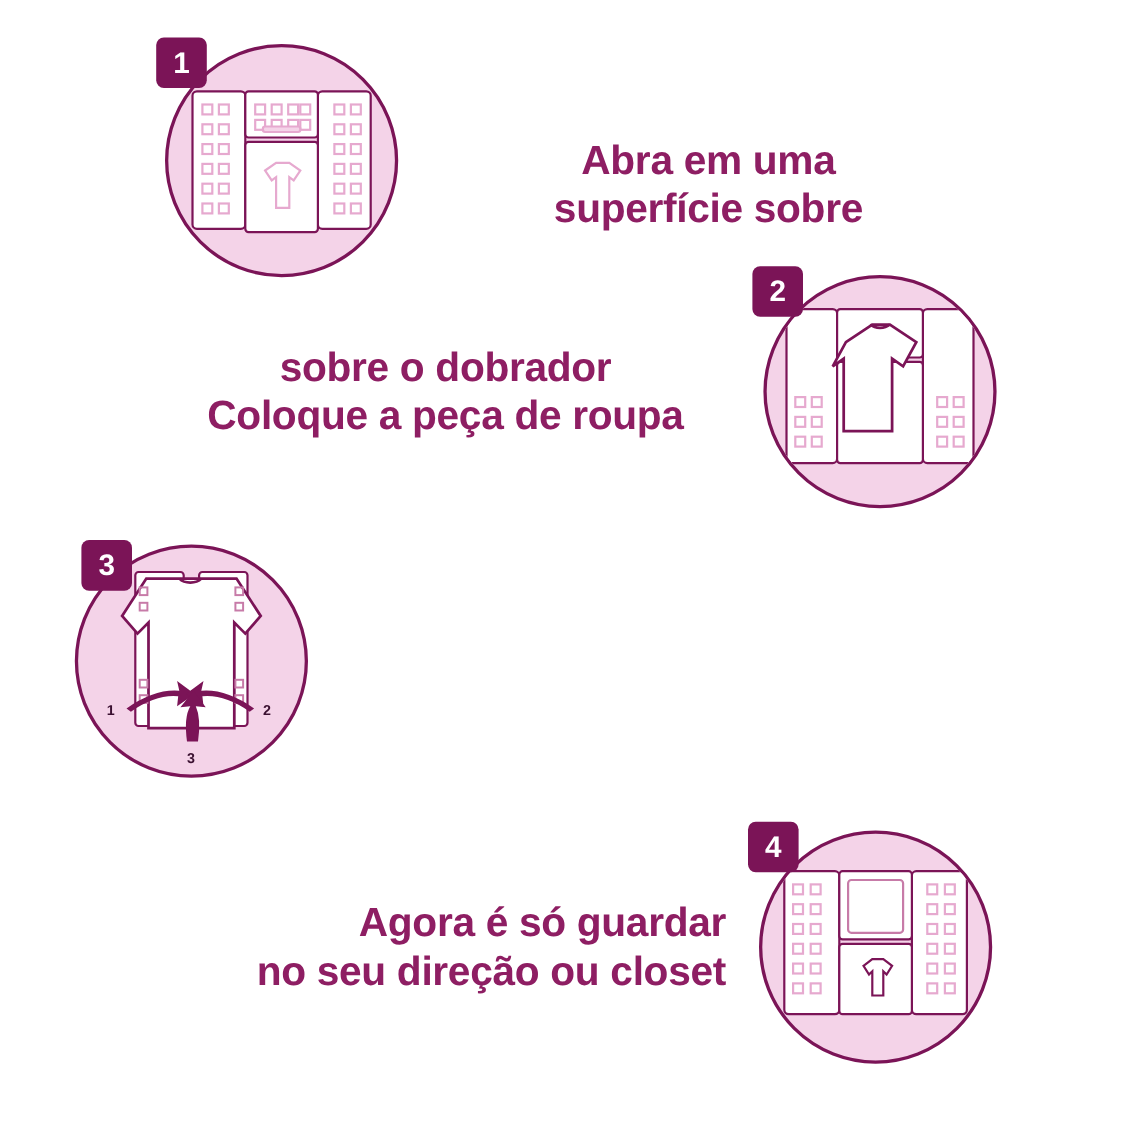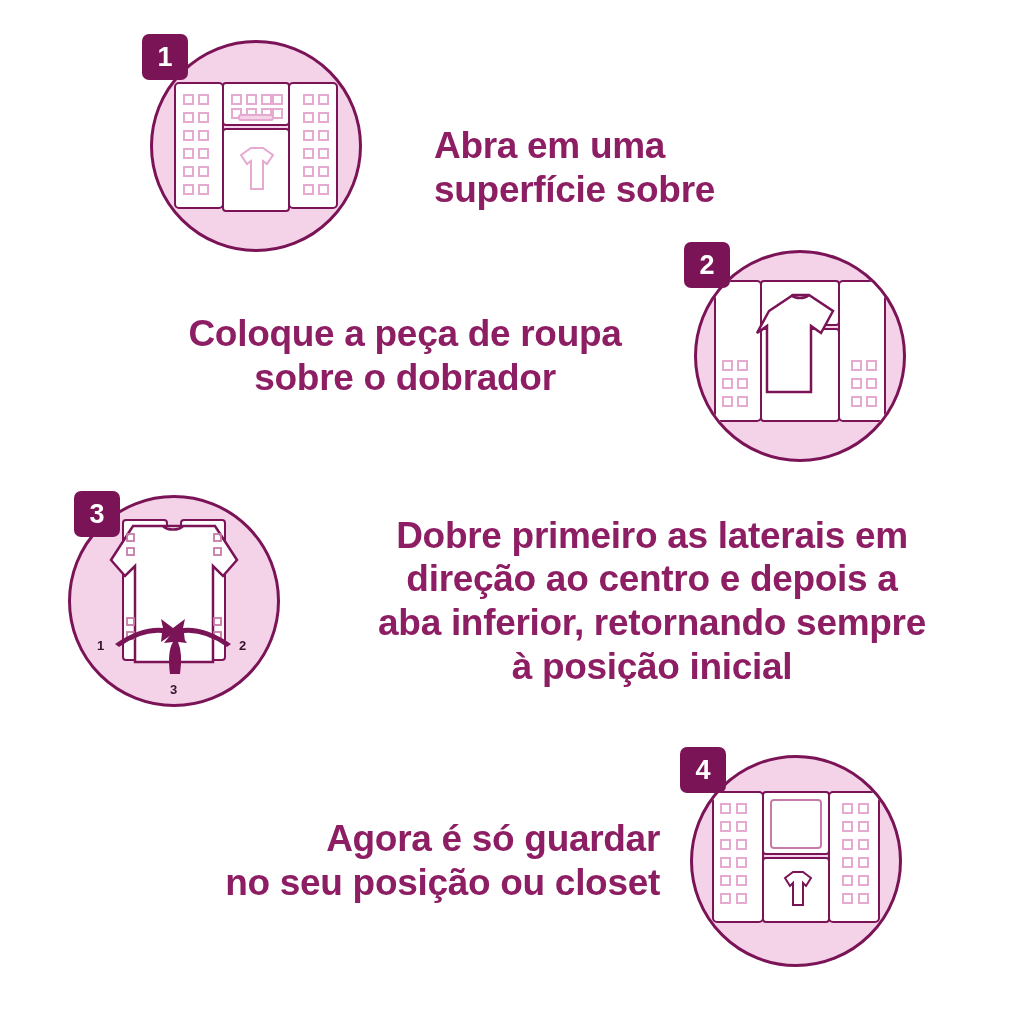--- a/index.html
+++ b/index.html
@@ -58,21 +58,21 @@
     font-weight: bold;
     font-size: 37px;
     line-height: 1.18;
     letter-spacing: -0.3px;
   }
 
   
   #step1 { left: 150px; top: 40px; width: 830px; }
   #step1 .circle { width: 212px; height: 212px; }
   #step1 .badge { left: -8px; top: -6px; }
-  #step1 .caption { margin-left: 72px; width: 420px; margin-top: 44px; }
+  #step1 .caption { margin-left: 72px; text-align: center; width: 420px; margin-top: 44px; }
 
   
   #step2 { left: 140px; top: 250px; width: 880px; }
   #step2 .circle { width: 212px; height: 212px; }
   #step2 .badge { left: -10px; top: -8px; }
   #step2 .caption { width: 530px; text-align: center; }
   #step2 .circle-wrap { margin-left: 24px; }
 
   
   #step3 { left: 68px; top: 495px; width: 930px; }
@@ -147,22 +147,22 @@
       </div>
     </div>
     <div class="caption">
       <span class="line">Abra em uma</span>
       <span class="line">superfície sobre</span>
     </div>
   </div>
 
   <div class="step" id="step2">
     <div class="caption">
+      <span class="line">sobre o dobrador</span>
       <span class="line">Coloque a peça de roupa</span>
-      <span class="line">sobre o dobrador</span>
     </div>
     <div class="circle-wrap">
       <div class="badge">2</div>
       <div class="circle">
         <svg width="206" height="206" viewBox="0 0 206 206">
           <g stroke="#7b1457" stroke-width="2" fill="#ffffff">
             <rect x="18" y="28" width="46" height="140" rx="4"></rect>
             <rect x="142" y="28" width="46" height="140" rx="4"></rect>
             <rect x="64" y="28" width="78" height="44" rx="3"></rect>
             <rect x="64" y="76" width="78" height="92" rx="3"></rect>
@@ -215,32 +215,26 @@
             <path d="M99 176 q-3 -22 3 -32 l-9 1 l12 -15 l11 15 l-9 -1 q5 11 2 32 z"></path>
           </g>
           <g fill="#3a1030" font-family="Liberation Sans, sans-serif" font-size="13" font-weight="bold">
             <text x="26" y="152">1</text>
             <text x="168" y="152">2</text>
             <text x="99" y="196">3</text>
           </g>
         </svg>
       </div>
     </div>
-    <div class="caption">
-      <span class="line">Dobre primeiro as laterais em</span>
-      <span class="line">direção ao centro e depois a</span>
-      <span class="line">aba inferior, retornando sempre</span>
-      <span class="line">à posição inicial</span>
-    </div>
   </div>
 
   <div class="step" id="step4">
     <div class="caption">
       <span class="line">Agora é só guardar</span>
-      <span class="line">no seu posição ou closet</span>
+      <span class="line">no seu direção ou closet</span>
     </div>
     <div class="circle-wrap">
       <div class="badge">4</div>
       <div class="circle">
         <svg width="206" height="206" viewBox="0 0 206 206">
           <g stroke="#7b1457" stroke-width="2" fill="#ffffff">
             <rect x="20" y="34" width="50" height="130" rx="4"></rect>
             <rect x="136" y="34" width="50" height="130" rx="4"></rect>
             <rect x="70" y="34" width="66" height="62" rx="3"></rect>
             <rect x="70" y="100" width="66" height="64" rx="3"></rect>

